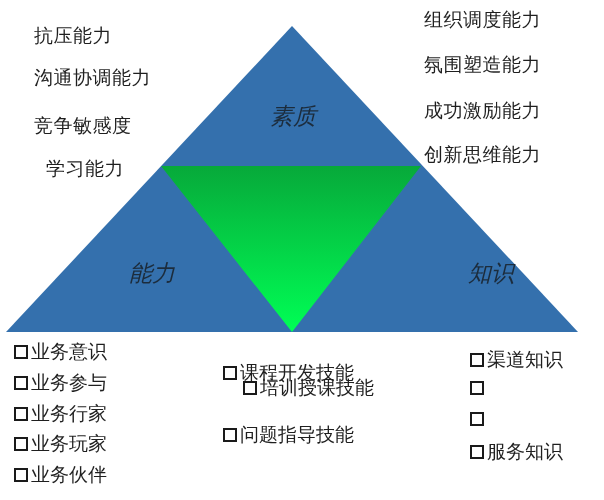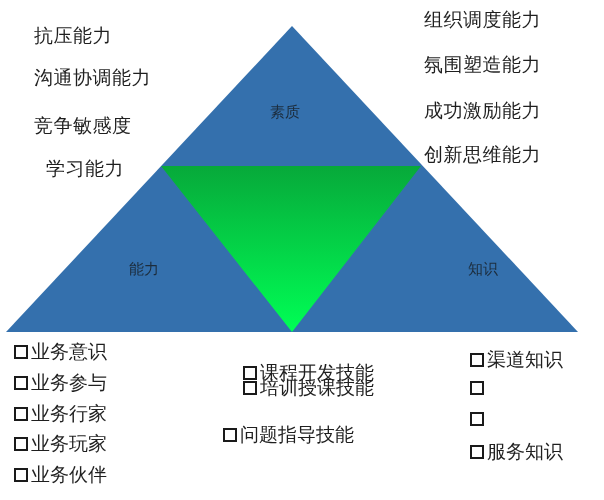--- a/index.html
+++ b/index.html
@@ -25,24 +25,25 @@
     .label {
       position: absolute;
       font-size: 19px;
       line-height: 1;
       white-space: nowrap;
       color: #1f1f1f;
       letter-spacing: 0.5px;
     }
     .center-label {
       position: absolute;
-      font-size: 15px;
+      font-size: 23px;
       line-height: 1;
       white-space: nowrap;
       color: #1c2c3c;
+      font-style: italic;
     }
     .check-item {
       position: absolute;
       font-size: 19px;
       line-height: 1;
       white-space: nowrap;
       color: #1f1f1f;
       display: flex;
       align-items: center;
     }
@@ -97,21 +98,21 @@
 </div>
 <div class="check-item" style="left:14px; top:434px;">
   <span class="checkbox"></span>
   <span>业务玩家</span>
 </div>
 <div class="check-item" style="left:14px; top:465px;">
   <span class="checkbox"></span>
   <span>业务伙伴</span>
 </div>
 
-<div class="check-item" style="left:223px; top:363px;margin-left:20px;">
+<div class="check-item" style="left:223px; top:363px;">
   <span class="checkbox"></span>
   <span>课程开发技能</span>
 </div>
 <div class="check-item" style="left:223px; top:378px;padding-left:20px;">
   <span class="checkbox"></span>
   <span>培训授课技能</span>
 </div>
 <div class="check-item" style="left:223px; top:425px;">
   <span class="checkbox"></span>
   <span>问题指导技能</span>

